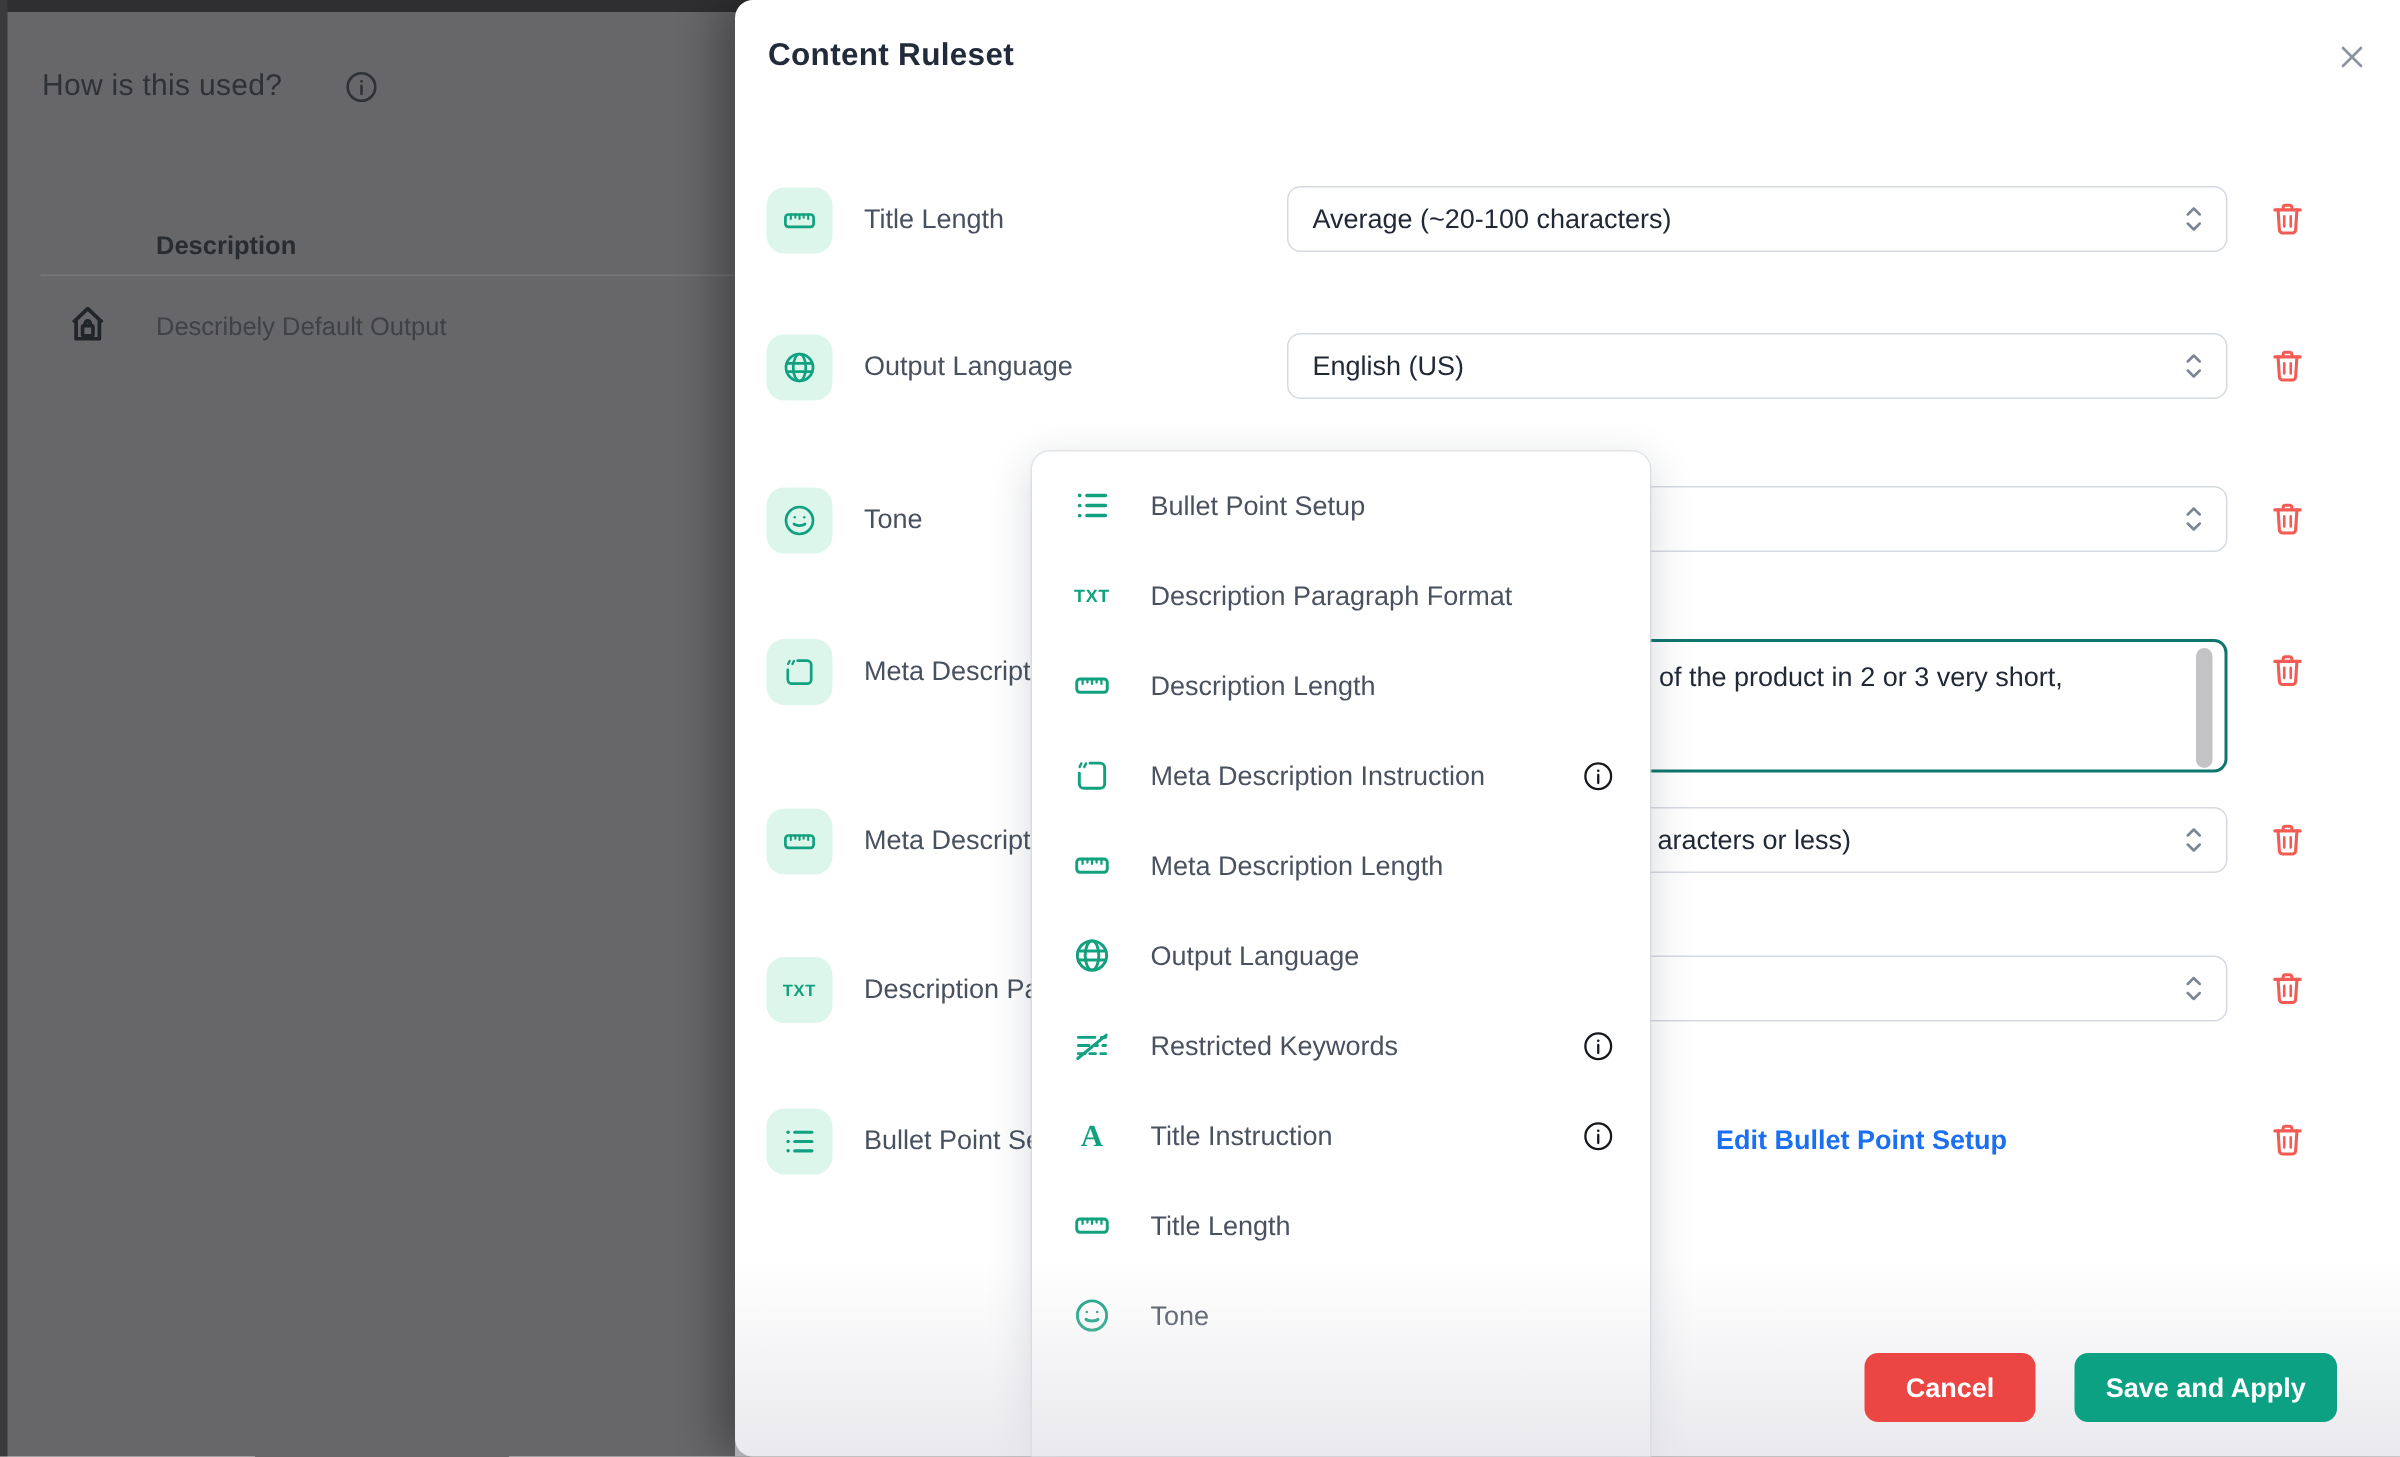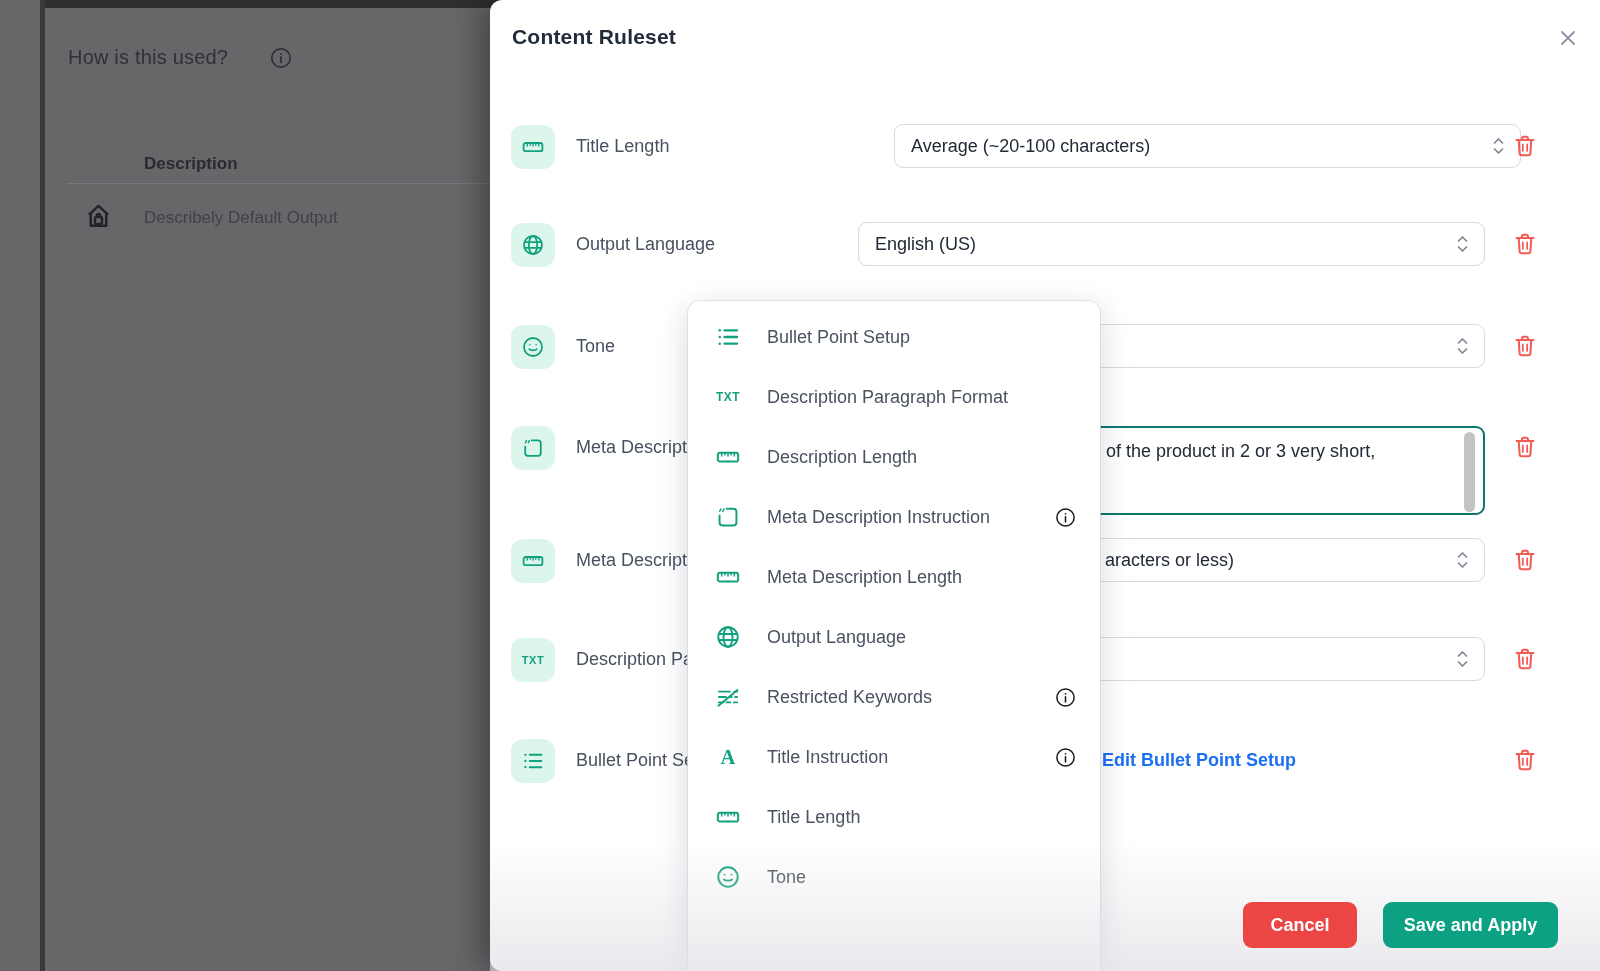--- a/index.html
+++ b/index.html
@@ -1,21 +1,21 @@
 <!DOCTYPE html>
 <html style="--accent-teal: #0CA183; --icon-teal: #12A17F; --chip-bg: #DDF6EC; --danger-red: #EC4644; --trash-red: #F25C55; --link-blue: #1B6FF3;"><head>
 <meta charset="utf-8">
 <style>
   * { margin:0; padding:0; box-sizing:border-box; }
   html,body { width:1600px; height:971px; overflow:hidden; }
   body { font-family:"Liberation Sans","DejaVu Sans",sans-serif; position:relative; background:#67676A; }
   .screen { position:absolute; inset:0; width:1600px; height:971px; overflow:hidden; }
 
   
-  .backdrop { position:absolute; left:0; top:0; width:500px; height:971px; background:#67676A;margin-left:40px; }
+  .backdrop { position:absolute; left:0; top:0; width:500px; height:971px; background:#67676A; }
   .backdrop .top-strip  { position:absolute; left:0; top:0; width:100%; height:8px; background:#2F2F31; }
   .backdrop .left-strip { position:absolute; left:0; top:0; width:5px; height:100%; background:#3A3A3C; }
   .bd-heading { position:absolute; left:28px; top:46px; font-size:20px; font-weight:500; color:#2E3135; letter-spacing:.2px; }
   .bd-info { position:absolute; left:230px; top:47px; width:22px; height:22px; color:#2E3135; }
   .bd-th { position:absolute; left:104px; top:154px; font-size:17px; font-weight:700; color:#282B2F; }
   .bd-divider { position:absolute; left:27px; top:183px; width:463px; height:1px; background:#78787C; }
   .bd-row-icon { position:absolute; left:43px; top:200px; width:31px; height:31px; color:#212429; }
   .bd-row-label { position:absolute; left:104px; top:208px; font-size:17px; color:#3E4146; }
 
   
@@ -105,21 +105,21 @@
 
     <div id="rules">
         <div class="rule-row">
           <span class="chip" style="top: 125px;">
             <svg width="24" height="24" viewBox="0 0 24 24" fill="none" stroke="currentColor" stroke-width="1.8" stroke-linecap="round" stroke-linejoin="round">
               <rect x="2.6" y="8" width="18.8" height="8.2" rx="2"></rect>
               <path d="M6.2 8v3M9.2 8v2.2M12 8v3M14.8 8v2.2M17.8 8v3" stroke-width="1.4"></path>
             </svg>
           </span>
           <span class="rule-label" style="top: 136px;">Title Length</span>
-          <div class="ctl-select" style="top: 124px; margin-left: 36px;">
+          <div class="ctl-select" style="top: 124px;">
             <span>Average (~20-100 characters)</span>
             <span class="chev">
               <svg width="13" height="19" viewBox="0 0 13 19" fill="none" stroke="currentColor" stroke-width="1.7" stroke-linecap="round" stroke-linejoin="round">
                 <path d="M2.5 6.5L6.5 2.5l4 4M2.5 12.5l4 4 4-4"></path>
               </svg>
             </span>
           </div>
           <button class="trash-btn" style="top: 133px;">
             <svg width="26" height="26" viewBox="0 0 24 24" fill="none" stroke="currentColor" stroke-width="1.9" stroke-linecap="round" stroke-linejoin="round">
               <path d="M4.2 6.4h15.6"></path>
@@ -255,21 +255,21 @@
         <div class="rule-row">
           <span class="chip" style="top: 739px;">
             <svg width="24" height="24" viewBox="0 0 24 24" fill="none" stroke="currentColor" stroke-width="1.8" stroke-linecap="round" stroke-linejoin="round">
               <circle cx="4.4" cy="5.8" r="1.15" fill="currentColor" stroke="none"></circle>
               <circle cx="4.4" cy="12" r="1.15" fill="currentColor" stroke="none"></circle>
               <circle cx="4.4" cy="18.2" r="1.15" fill="currentColor" stroke="none"></circle>
               <path d="M8.8 5.8h11.5M8.8 12h11.5M8.8 18.2h11.5" stroke-width="2.1"></path>
             </svg>
           </span>
           <span class="rule-label" style="top: 750px;">Bullet Point Setup</span>
-          <a class="ctl-link" style="top: 750px;">Edit Bullet Point Setup</a>
+          <a class="ctl-link" style="top: 750px; margin-left: 42px;">Edit Bullet Point Setup</a>
           <button class="trash-btn" style="top: 747px;">
             <svg width="26" height="26" viewBox="0 0 24 24" fill="none" stroke="currentColor" stroke-width="1.9" stroke-linecap="round" stroke-linejoin="round">
               <path d="M4.2 6.4h15.6"></path>
               <path d="M9.3 6.2V4.9a1.4 1.4 0 011.4-1.4h2.6a1.4 1.4 0 011.4 1.4v1.3"></path>
               <path d="M6.2 6.4l.8 12.3a2 2 0 002 1.9h6a2 2 0 002-1.9l.8-12.3"></path>
               <path d="M10 10.4v6.2M14 10.4v6.2" stroke-width="1.6"></path>
             </svg>
           </button>
         </div>
       </div>

